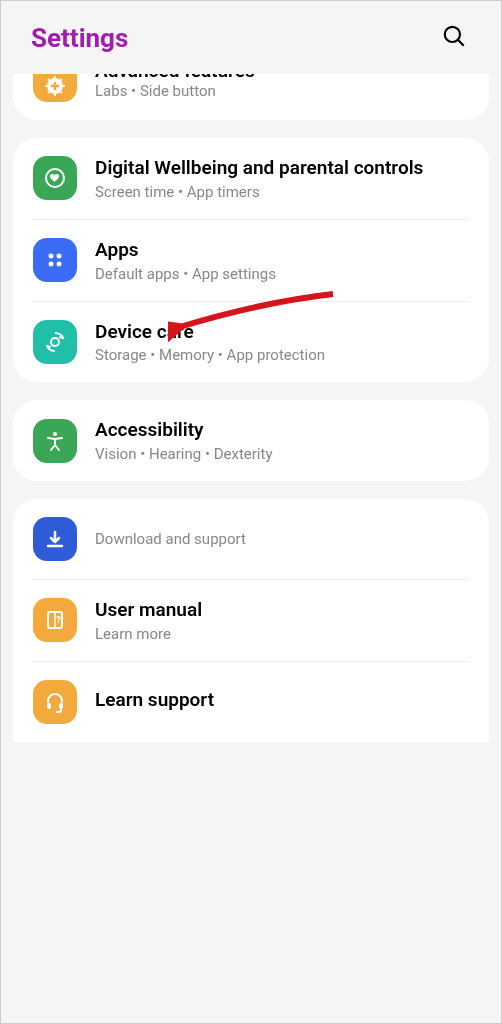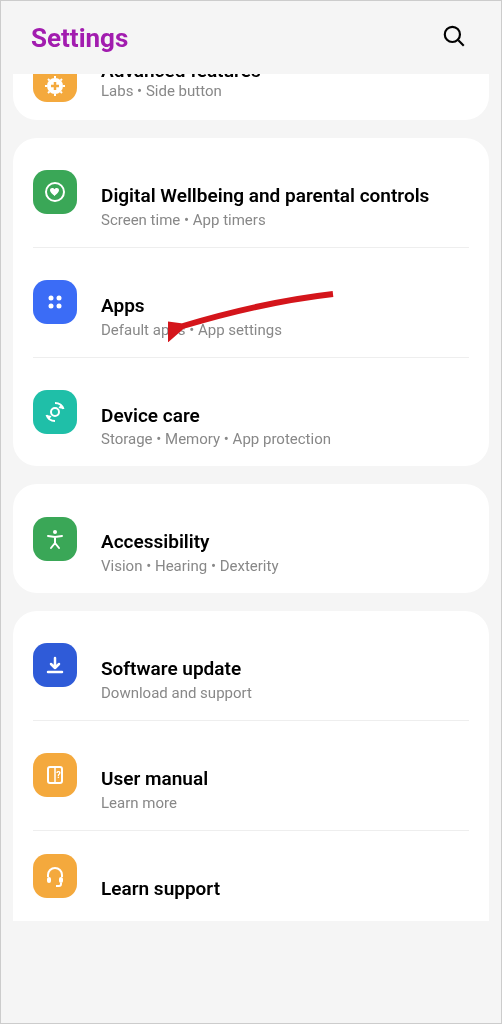--- a/index.html
+++ b/index.html
@@ -4,27 +4,27 @@
   <style>
     * { margin:0; padding:0; box-sizing:border-box; font-family:-apple-system,BlinkMacSystemFont,'Segoe UI',Roboto,sans-serif; }
     body { background:#f5f5f5; width:502px; height:1024px; overflow:hidden; border:1px solid #ccc; }
     .header { display:flex; align-items:center; justify-content:space-between; padding:18px 30px 18px 30px; }
     .title { font-size:26px; font-weight:700; color:#a21caf; }
     .search-btn { background:none; border:none; cursor:pointer; padding:4px; }
     .content { padding:0 12px; }
     .card { background:#fff; border-radius:24px; padding:0 20px; margin-bottom:18px; overflow:hidden; }
     .card.partial-top { border-top-left-radius:0; border-top-right-radius:0; padding-top:0; }
     .card.partial-bottom { border-bottom-left-radius:0; border-bottom-right-radius:0; }
-    .item { display:flex; align-items:center; gap:24px; padding:18px 0; cursor:pointer; }
+    .item { display:flex; align-items:center; gap:18px; padding:18px 0; cursor:pointer; }
     .item:not(:last-child) { border-bottom:1px solid #eee; }
     .item.cut-top { padding-top:0; align-items:flex-start; }
     .icon-wrap { width:44px; height:44px; border-radius:14px; display:flex; align-items:center; justify-content:center; flex-shrink:0; }
     .cut-icon { height:28px; border-bottom-left-radius:14px; border-bottom-right-radius:14px; border-top-left-radius:0; border-top-right-radius:0; align-items:flex-start; overflow:hidden; }
     .item-body { flex:1; }
-    .item-title { font-size:19px; font-weight:600; color:#000; line-height:1.25; margin-bottom:3px;margin-top:28px; }
+    .item-title { font-size:19px; font-weight:600; color:#000; line-height:1.25; margin-bottom:3px; }
     .item-sub { font-size:15px; color:#888; }
     .cut-title { height:8px; overflow:hidden; position:relative; }
     .cut-title-inner { position:absolute; bottom:0; font-size:19px; font-weight:600; color:#000; white-space:nowrap; }
     .arrow { position:absolute; pointer-events:none; }
   </style>
 </head>
 <body>
 
 <div class="header">
   <div class="title">Settings</div>
@@ -115,21 +115,20 @@
     </div>
     <div class="card partial-bottom">
       <div class="item" id="item-update">
         <div class="icon-wrap" style="background: rgb(47, 91, 216);">
           <svg width="24" height="24" viewBox="0 0 24 24">
             <path d="M12 5v10M8 11l4 4 4-4" stroke="#fff" stroke-width="2.5" fill="none" stroke-linecap="round" stroke-linejoin="round"></path>
             <path d="M5 19h14" stroke="#fff" stroke-width="2.5" stroke-linecap="round"></path>
           </svg>
         </div>
         <div class="item-body">
-          <div class="item-title">Software update</div>
           <div class="item-sub">Download and support</div>
         </div>
       </div>
       <div class="item" id="item-manual">
         <div class="icon-wrap" style="background: rgb(244, 169, 61);">
           <svg width="24" height="24" viewBox="0 0 24 24">
             <rect x="5" y="4" width="14" height="16" rx="2" fill="none" stroke="#fff" stroke-width="2"></rect>
             <line x1="12" y1="4" x2="12" y2="20" stroke="#fff" stroke-width="1.5"></line>
             <text x="15.5" y="15" font-size="9" fill="#fff" font-weight="bold" text-anchor="middle">?</text>
           </svg>

